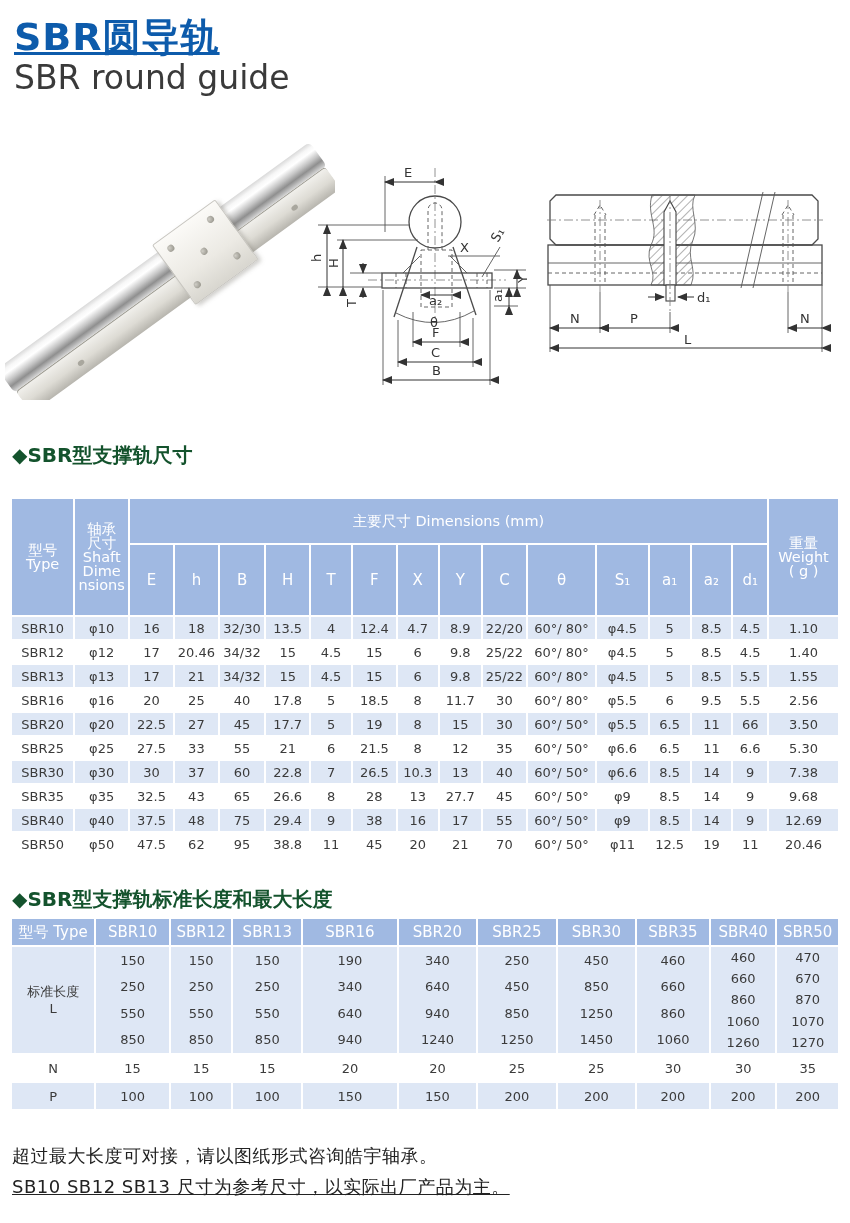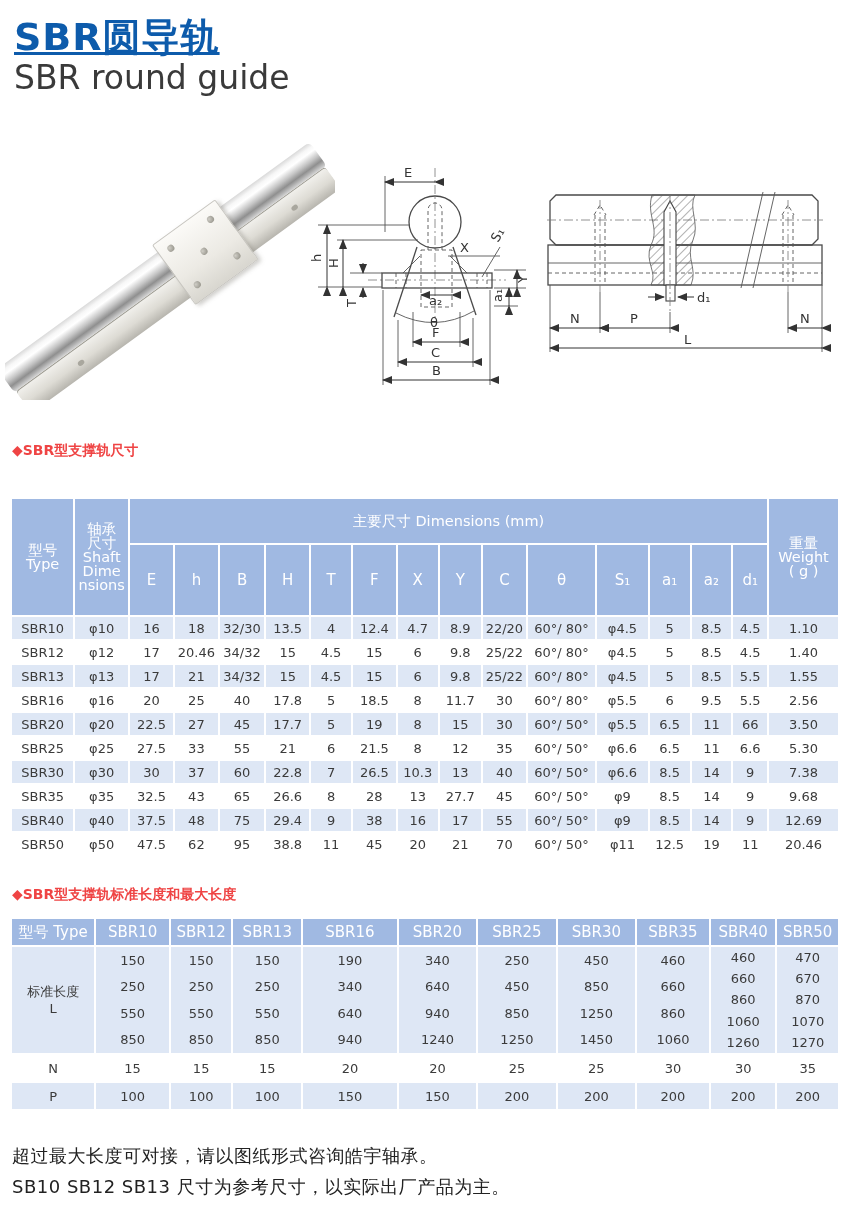--- a/index.html
+++ b/index.html
@@ -28,21 +28,21 @@
     background:radial-gradient(circle at 35% 35%,#cfcdc6,#8b897f);}
   
   svg{position:absolute;}
   svg text{font-family:"DejaVu Sans","Liberation Sans",sans-serif;font-size:13px;fill:#333;}
   .ln{stroke:#4a4a4a;stroke-width:1.3;fill:none;}
   .thin{stroke:#555;stroke-width:0.9;fill:none;}
   .dash{stroke:#555;stroke-width:0.9;fill:none;stroke-dasharray:4 3;}
   .cline{stroke:#777;stroke-width:0.8;fill:none;stroke-dasharray:9 3 2 3;}
   .dim{stroke:#333;stroke-width:1;fill:none;}
   
-  .sec{position:absolute;left:12px;font-size:14px;font-weight:600;color:#ef4444;}
+  .sec{position:absolute;left:12px;font-size:20px;font-weight:600;color:#14532d;}
   
   table{border-collapse:separate;border-spacing:2px;table-layout:fixed;position:absolute;left:10px;}
   th,td{text-align:center;vertical-align:middle;font-size:13px;color:#3b3b3b;padding:0;overflow:hidden;}
   th.hd{background:var(--header_bg,#a0b9e2);color:#fff;font-weight:400;font-size:14.5px;}
   .pre{white-space:pre-line;line-height:14px;}
   .t1{width:830px;top:497px;}
   .t1 thead tr:first-child th{height:44px;}
   .t1 thead tr:last-child th{height:70px;font-size:15px;}
   .t1 tbody td{height:22px;background:#fff;}
   .t1 tbody tr.alt td{background:var(--row_alt,#dee7f5);}
@@ -603,14 +603,14 @@
           <td>200</td>
           <td>200</td>
           <td>200</td>
           <td>200</td>
           <td>200</td>
         </tr>
       </tbody>
   </table>
 
   <div class="foot" style="top:1144px;text-align:right;">超过最大长度可对接，请以图纸形式咨询皓宇轴承。</div>
-  <div class="foot" style="top:1175px;">SB10 SB12 SB13 尺寸为参考尺寸，以实际出厂产品为主。</div>
+  <div class="foot" style="top:1175px;text-decoration:underline;">SB10 SB12 SB13 尺寸为参考尺寸，以实际出厂产品为主。</div>
 </div>
 
 </body></html>

